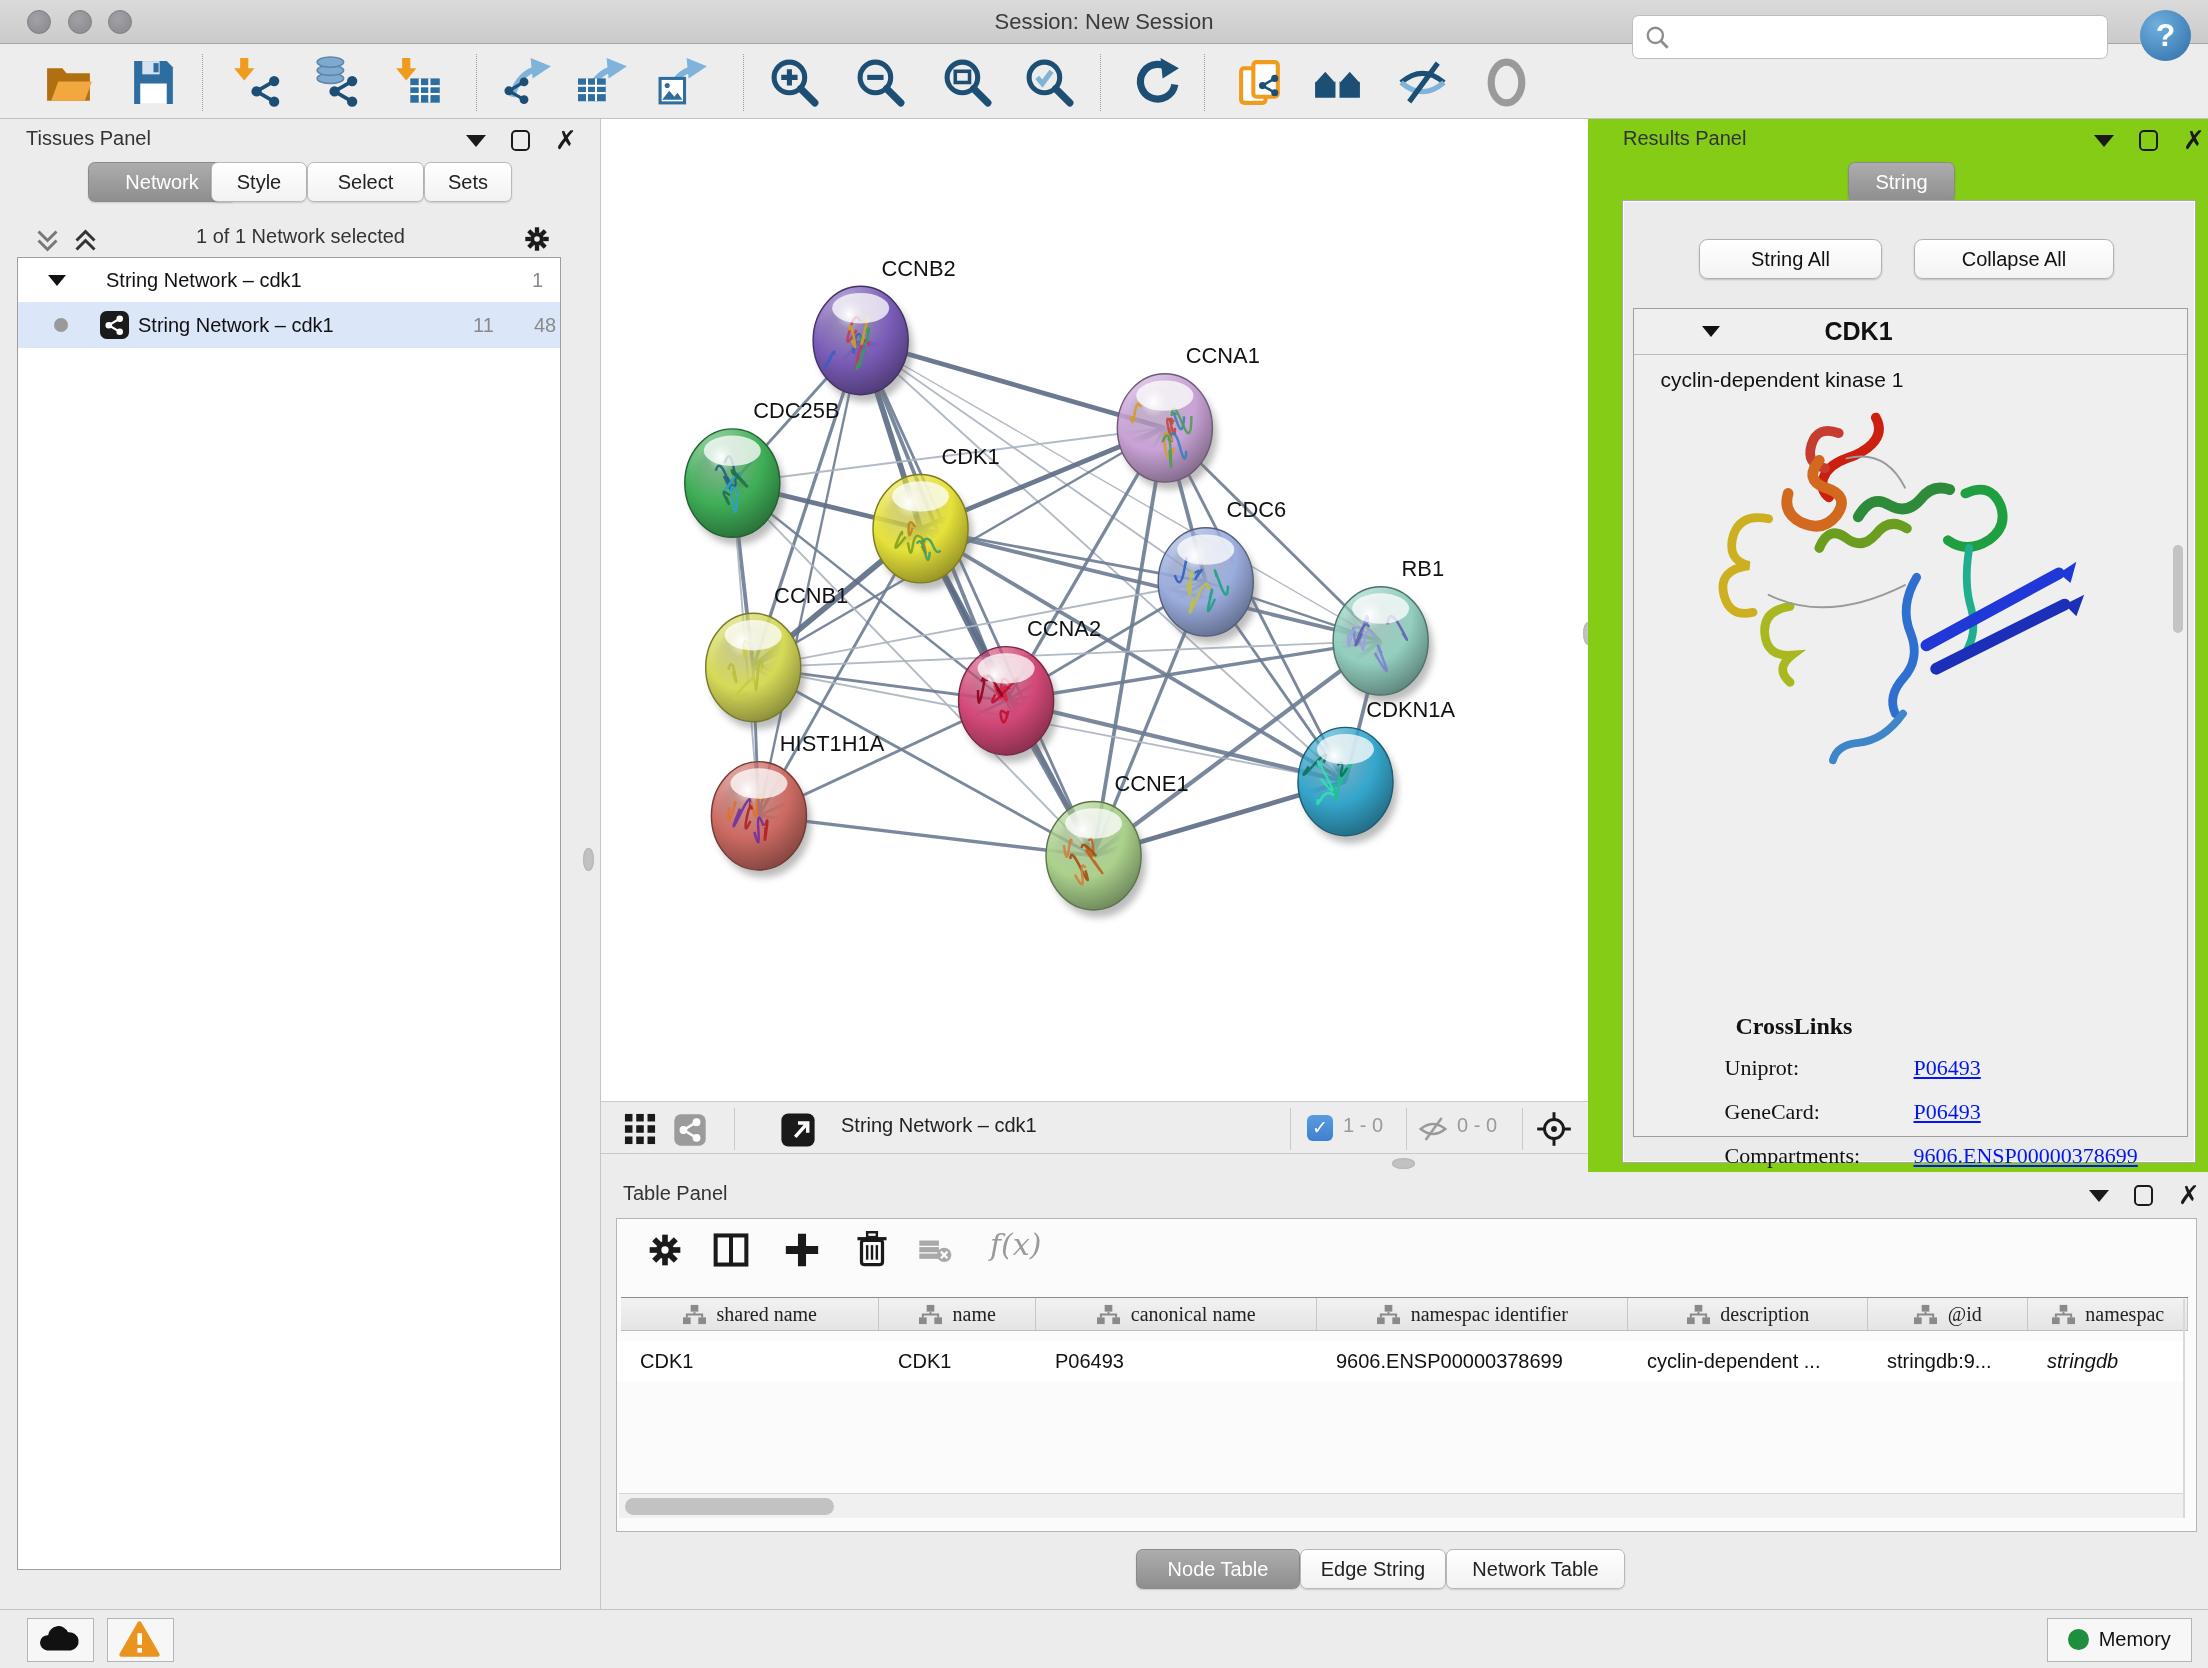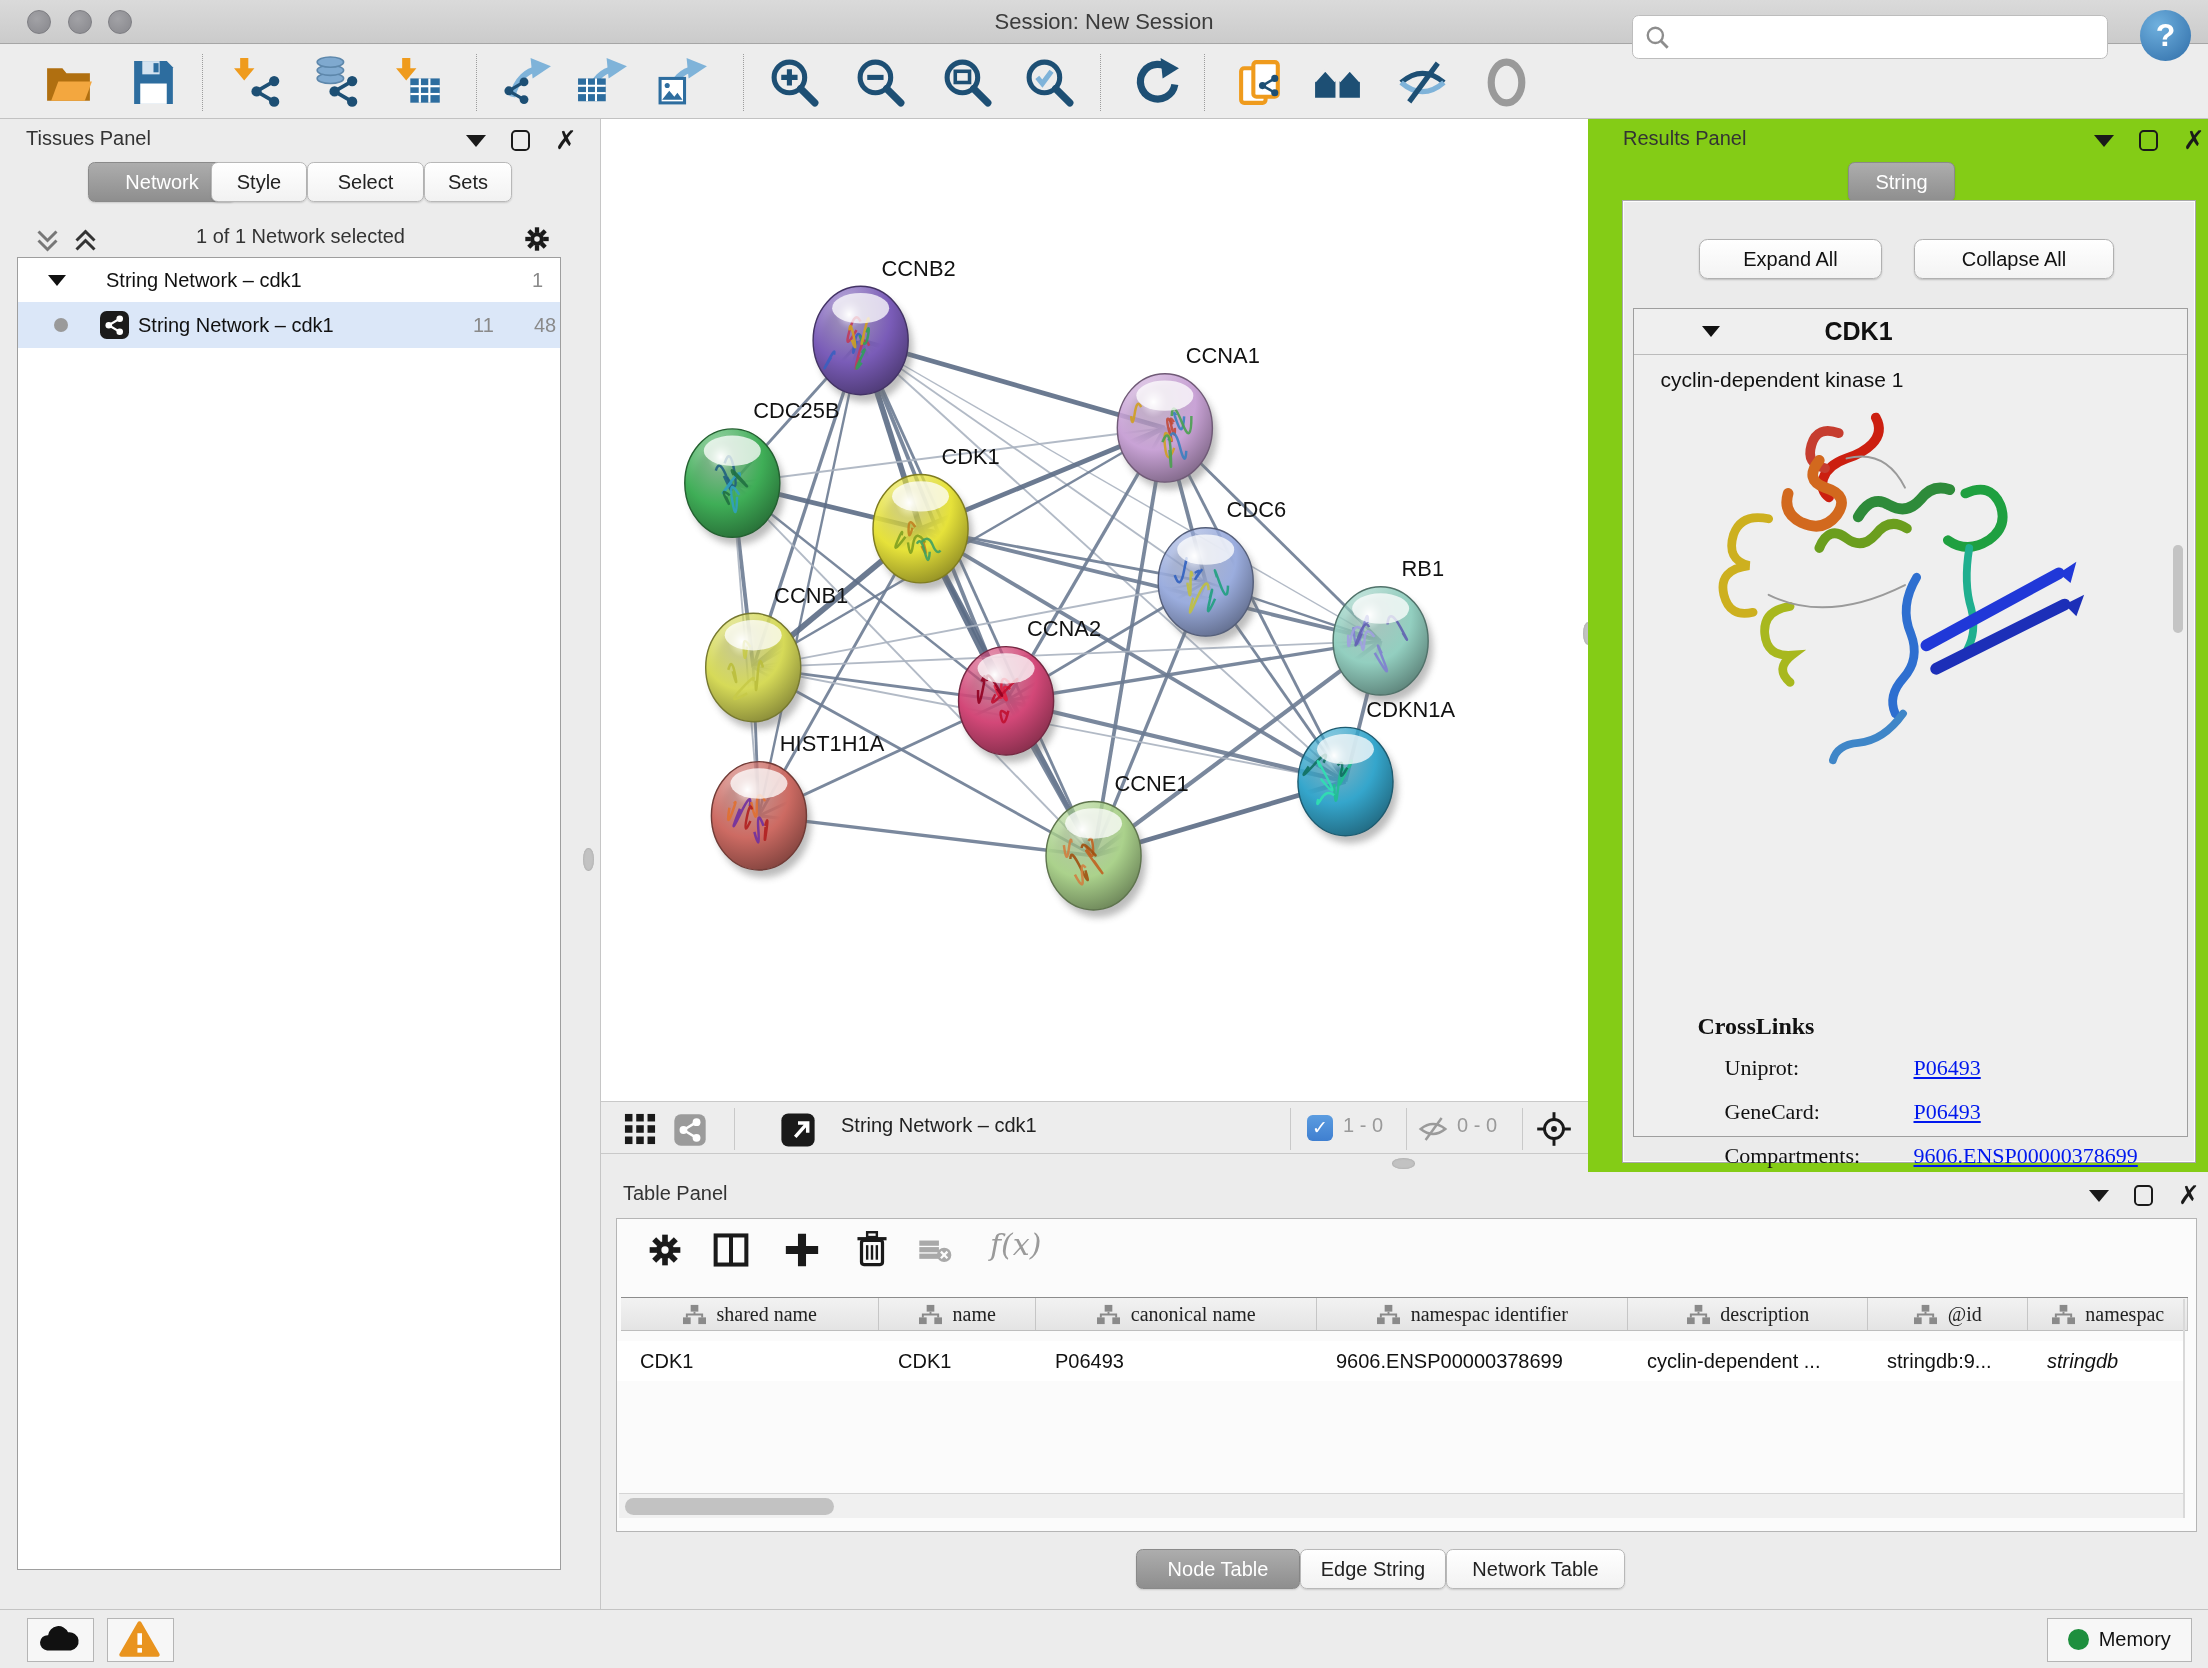--- a/index.html
+++ b/index.html
@@ -76,21 +76,21 @@
     border:1px solid #b0b0b0; border-radius:8.6px; font-size:20px; color:#111; text-align:center; line-height:38px;
     box-shadow:0 1px 1.9px rgba(0,0,0,.2); }
   #rp-inner { position:absolute; left:9.5px; top:107px; width:555px; height:829px; border:1px solid #9e9e9e;
     background:#efefef; }
   #rp-protein-header { position:absolute; left:0; top:0; width:100%; height:46px; border-bottom:1px solid #bbb;
     display:flex; align-items:center; }
   #rp-protein-name { font-size:25px; font-weight:bold; color:#111; margin-left:105px; }
   #rp-desc { position:absolute; left:27px; top:59px; font-size:21px; color:#111; }
   #crosslinks { position:absolute; left:0px; top:704px; width:100%;
     font-family:"Liberation Serif", serif; }
-  #crosslinks-header { font-size:24px; font-weight:bold; color:#111; margin-left:64px; }
+  #crosslinks-header { font-size:24px; font-weight:bold; color:#111; margin-left:102px; }
   .cl-row { position:relative; height:44px; }
   .cl-label { position:absolute; left:91px; font-size:22px; color:#111; }
   .cl-value { position:absolute; left:280px; font-size:22px; color:#0018ee; text-decoration:underline; }
   #rp-scroll { position:absolute; right:3.8px; top:236px; width:9.5px; height:88px; background:#c4c4c4; border-radius:4.8px; }
 
   
   #table-panel { left:601px; top:1172px; width:1607px; height:438px; background:#ececec; }
   #tp-box { position:absolute; left:15px; top:46px; width:1581px; height:314px; background:#fbfbfb;
     border:1px solid #b5b5b5; }
   .tp-toolicon { position:absolute; top:9.5px; width:42px; height:42px; }
@@ -645,21 +645,21 @@
 
 <div class="abs" id="results-panel">
   <div class="abs panel-title" style="left:35px; top:7.6px">Results Panel</div>
   <div class="panel-ctrls" style="left:506px; top:11.4px">
     <div class="tri-down"></div>
     <div class="float-box"></div>
     <div class="close-x">✗</div>
   </div>
   <div class="tab sel" style="left:260px; top:43px; width:107px; position:absolute">String</div>
   <div id="rp-outer">
-    <div class="rp-btn" style="left:76px; width:183px">Expand All</div>
+    <div class="rp-btn" style="left:76px; width:183px">String All</div>
     <div class="rp-btn" style="left:291px; width:200px">Collapse All</div>
     <div id="rp-inner">
       <div id="rp-protein-header">
         <div class="twisty" style="margin-left:68px"></div>
         <span id="rp-protein-name">CDK1</span>
       </div>
       <div id="rp-desc">cyclin-dependent kinase 1</div>
       <svg class="abs" style="left:28.5px; top:91px" width="447" height="409" viewBox="0 0 440 420">
         <g fill="none" stroke-linecap="round">
           <path d="M210 18 C222 40 198 54 180 60 C152 70 150 92 162 100" stroke="#cc1f10" stroke-width="10"></path>

